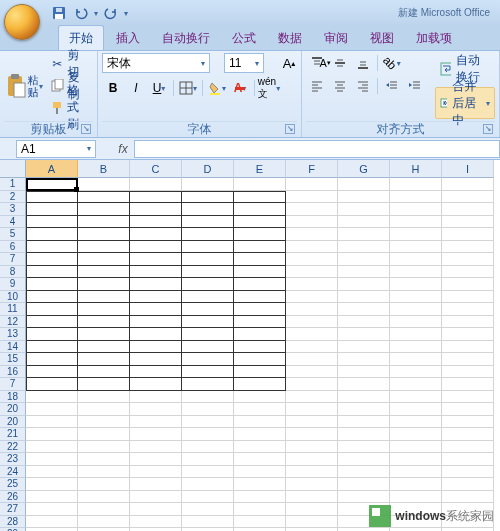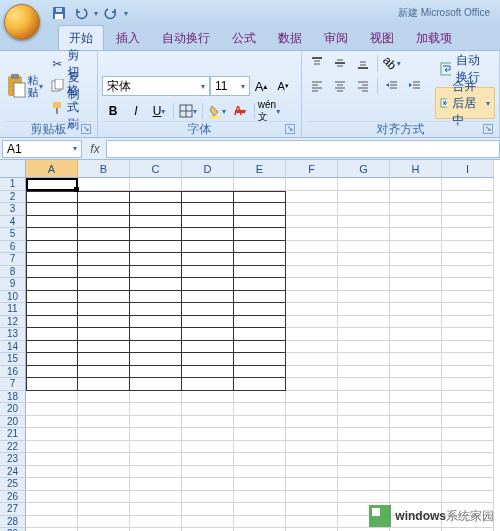--- a/index.html
+++ b/index.html
@@ -19,32 +19,32 @@
 .group{border-right:1px solid #b8cee8;display:flex;flex-direction:column;padding:2px 4px 0;}
 .group-body{flex:1;display:flex;align-items:flex-start;gap:2px;}
 .group-title{height:16px;text-align:center;color:#3b6ca8;font-size:11px;border-top:1px solid #cadcf0;display:flex;align-items:center;justify-content:center;position:relative;}
 .group-title .dialog-launcher{position:absolute;right:2px;top:2px;width:10px;height:10px;border:1px solid #7fa6d4;font-size:8px;line-height:8px;color:#3b6ca8;}
 .big-btn{display:flex;flex-direction:row;align-items:center;justify-content:center;width:40px;height:66px;border:1px solid transparent;border-radius:3px;}
 .big-btn .ic{width:24px;height:28px;display:flex;align-items:center;justify-content:center;font-size:20px;}
 .big-btn .lbl{font-size:11px;color:#15428b;text-align:center;line-height:12px;}
 .stack{display:flex;flex-direction:column;gap:1px;}
 .small-btn{height:21px;display:flex;align-items:center;gap:3px;padding:0 3px;border:1px solid transparent;border-radius:2px;font-size:11px;color:#15428b;}
 .small-btn .ic{width:16px;height:16px;display:flex;align-items:center;justify-content:center;}
-.font-row{display:flex;gap:0;align-items:center;margin-top:23px;}
+.font-row{display:flex;gap:14px;align-items:center;}
 .font-name{width:108px;height:20px;border:1px solid #9bbce3;background:#fff;padding:0 4px;display:flex;align-items:center;justify-content:space-between;font-size:12px;}
 .font-size{width:40px;height:20px;border:1px solid #9bbce3;background:#fff;padding:0 4px;display:flex;align-items:center;justify-content:space-between;font-size:12px;}
 .dd{font-size:8px;color:#3b6ca8;}
 .ic-btn{width:22px;height:20px;border:1px solid transparent;display:flex;align-items:center;justify-content:center;border-radius:2px;font-size:12px;}
 .row2{display:flex;gap:1px;margin-top:3px;}
 .sep{width:1px;background:#b8cee8;margin:2px 2px;}
 .wrap-btn{height:32px;border:1px solid transparent;display:flex;align-items:center;gap:5px;padding:0 4px;font-size:11px;color:#15428b;border-radius:2px;}
 .wrap-btn.merge{background:#f9e4b4;border-color:#e8c77a;}
 
 .fxbar{height:22px;background:#e4eefb;border-bottom:1px solid #9bbce3;display:flex;align-items:center;}
-.namebox{width:80px;height:18px;background:#fff;border:1px solid #9bbce3;margin:0 2px;display:flex;align-items:center;padding:0 4px;font-size:11px;justify-content:space-between;}
+.namebox{width:80px;height:18px;background:#fff;border:1px solid #9bbce3;margin:0 16px;display:flex;align-items:center;padding:0 4px;font-size:11px;justify-content:space-between;}
 .fx-ic{width:22px;text-align:center;font-style:italic;color:#555;}
 .fx-input{flex:1;height:18px;background:#fff;border:1px solid #9bbce3;}
 
 .grid-area{position:relative;height:371px;background:#fff;}
 .corner{position:absolute;top:0;left:0;width:26px;height:18px;background:#e4ecf7;border-right:1px solid #9eb6ce;border-bottom:1px solid #9eb6ce;}
 .col-headers{position:absolute;top:0;left:26px;right:0;height:18px;display:flex;}
 .ch{width:52px;height:18px;background:#e4ecf7;border-right:1px solid #c4d2e4;border-bottom:1px solid #9eb6ce;text-align:center;font-size:11px;color:#1f4e8c;line-height:18px;}
 .ch.sel{background:#f6d08a;border-right-color:#e8b55a;}
 .row-headers{position:absolute;top:18px;left:0;width:26px;}
 .rh{height:12.5px;background:#e4ecf7;border-right:1px solid #9eb6ce;border-bottom:1px solid #c4d2e4;text-align:center;font-size:10px;color:#1f4e8c;line-height:12.5px;}

